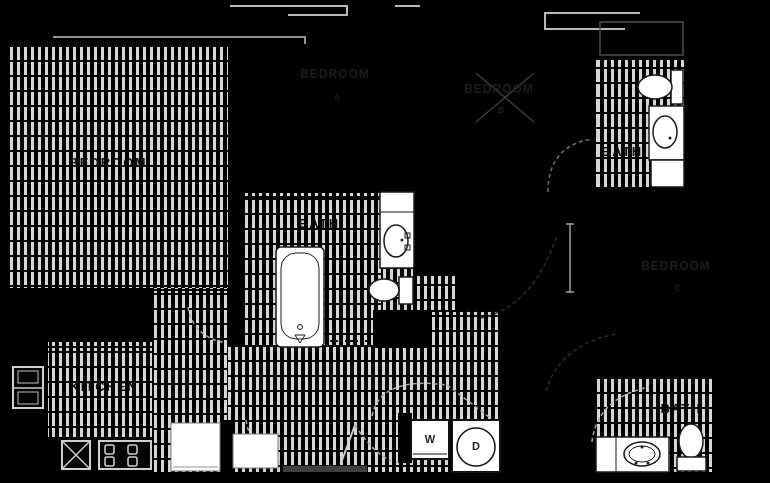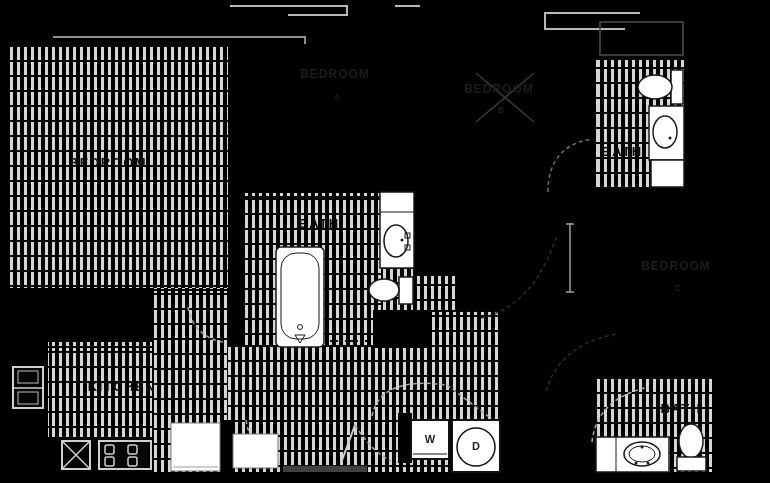--- a/index.html
+++ b/index.html
@@ -140,21 +140,21 @@
     <g>
       <rect x="99" y="441" width="52" height="28" fill="#050505" stroke="#cfcfcf" stroke-width="2"></rect>
       <rect x="105" y="445" width="9" height="9" rx="2" fill="none" stroke="#cfcfcf" stroke-width="1.5"></rect>
       <rect x="128" y="445" width="9" height="9" rx="2" fill="none" stroke="#cfcfcf" stroke-width="1.5"></rect>
       <rect x="105" y="457" width="9" height="9" rx="2" fill="none" stroke="#cfcfcf" stroke-width="1.5"></rect>
       <rect x="128" y="457" width="9" height="9" rx="2" fill="none" stroke="#cfcfcf" stroke-width="1.5"></rect>
     </g>
   </svg>
 
   <div class="label" style="left:108px;top:162px;">BEDROOM</div>
-  <div class="label" style="left:122px;top:386px;">KITCHEN</div>
+  <div class="label" style="left:104px;top:386px;">KITCHEN</div>
   <div class="label" style="left:319px;top:223px;">BATH</div>
   <div class="label" style="left:622px;top:151px;">BATH</div>
   <div class="label" style="left:681px;top:408px;">BATH</div>
 
   <div class="label faint" style="left:335px;top:74px;">BEDROOM</div>
   <div class="label faint-letter" style="left:337px;top:97px;">A</div>
   <div class="label faint" style="left:499px;top:89px;">BEDROOM</div>
   <div class="label faint-letter" style="left:501px;top:110px;">B</div>
   <div class="label faint" style="left:676px;top:266px;">BEDROOM</div>
   <div class="label faint-letter" style="left:678px;top:288px;">C</div>

